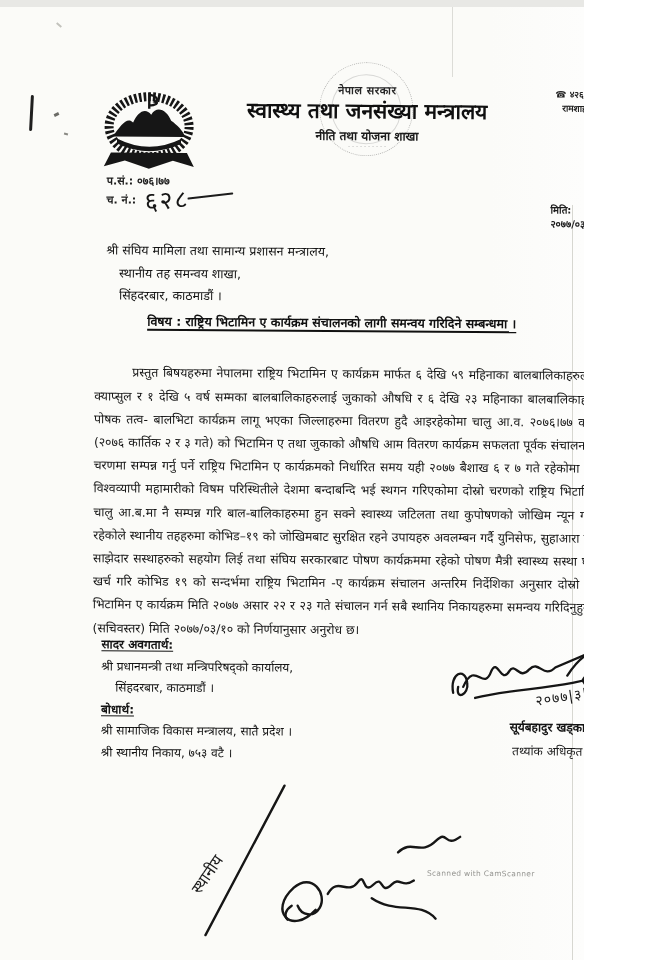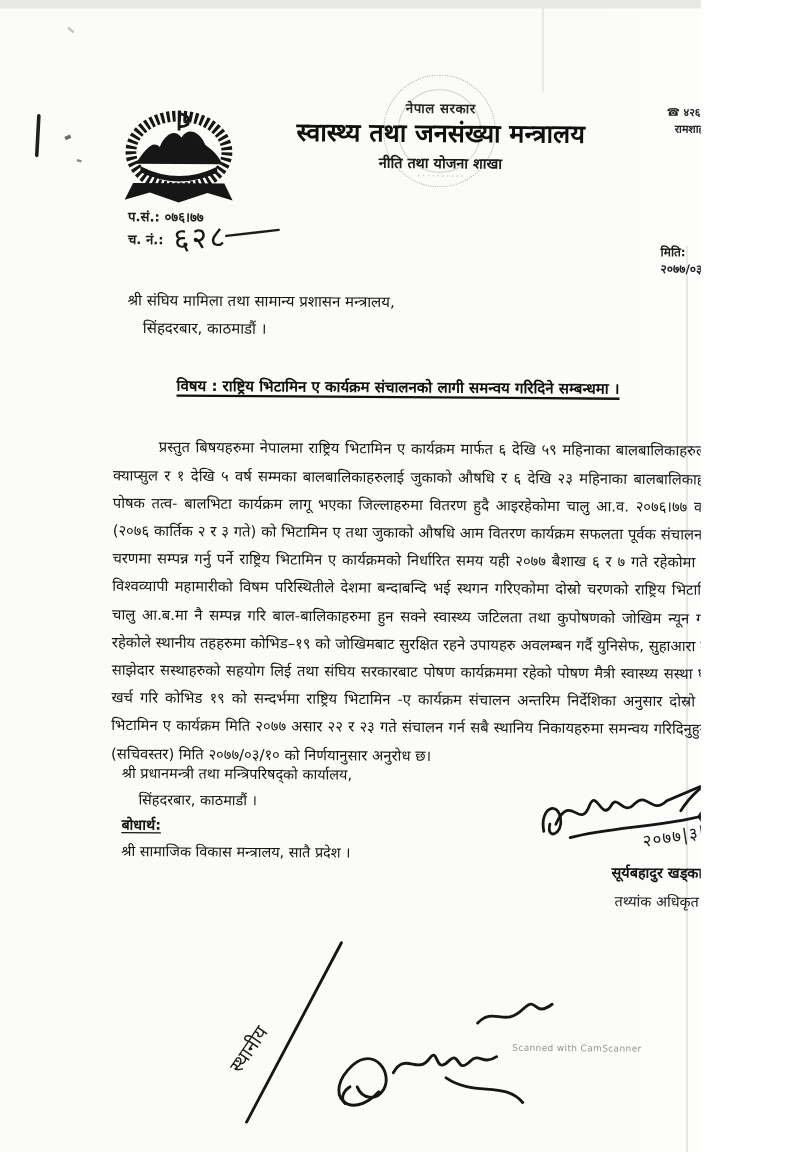--- a/index.html
+++ b/index.html
@@ -28,21 +28,21 @@
   .hdr-center{left:208px;top:82px;width:320px;text-align:center;}
   .hdr-gov{font-size:11px;font-weight:bold;color:#262626;letter-spacing:.5px;}
   .hdr-ministry{font-size:21px;font-weight:bold;color:#0f0f0f;margin-top:1px;line-height:27px;}
   .hdr-branch{font-size:12px;font-weight:bold;color:#1b1b1b;margin-top:2px;}
   .hdr-stampline{font-size:8px;color:rgba(90,90,90,.55);margin-top:1px;}
   .hdr-right{left:556px;top:86px;font-size:9px;line-height:14px;font-weight:bold;color:#222;}
   .hdr-right .l2{margin-left:7px;}
   .hdr-right .l3{margin-left:30px;}
   
   .refs{left:108px;top:175px;font-size:11px;font-weight:bold;color:#1c1c1c;line-height:16px;}
-  .disp-row{display:flex;align-items:center;margin-top:3px;}
+  .disp-row{display:flex;align-items:flex-end;margin-top:3px;}
   .disp-hand{position:relative;font-size:25px;font-weight:normal;color:#161616;
              margin-left:8px;margin-top:-4px;transform:rotate(-4deg);letter-spacing:2px;}
   .disp-hand .flick{position:absolute;left:96%;top:5px;width:46px;height:2.4px;background:#1c1c1c;
              transform:rotate(-3deg);border-radius:2px;}
   .date-line{left:552px;top:201px;font-size:10px;font-weight:bold;color:#1d1d1d;}
   
   .addressee{left:108px;top:241px;font-size:12.5px;line-height:22.5px;color:#131313;}
   .addressee .ind{margin-left:13px;}
   
   .subject-wrap{left:0;top:312px;width:668px;text-align:center;}
@@ -122,34 +122,37 @@
       </div>
     </div>
 
     <div class="abs date-line">
       <span>मिति:</span>
       <span>२०७७/०३/१०</span>
     </div>
 
     <div class="abs addressee">
       <div>श्री संघिय मामिला तथा सामान्य प्रशासन मन्त्रालय,</div>
+      <div class="ind">स्थानीय तह समन्वय शाखा,</div>
       <div class="ind">सिंहदरबार, काठमाडौं ।</div>
     </div>
 
     <div class="abs subject-wrap">
       <span class="subject">विषय : राष्ट्रिय भिटामिन ए कार्यक्रम संचालनको लागी समन्वय गरिदिने सम्बन्धमा ।</span>
     </div>
 
     <p class="abs body-par">प्रस्तुत बिषयहरुमा नेपालमा राष्ट्रिय भिटामिन ए कार्यक्रम मार्फत ६ देखि ५९ महिनाका बालबालिकाहरुलाई भिटामिन ए क्याप्सुल र १ देखि ५ वर्ष सम्मका बालबालिकाहरुलाई जुकाको औषधि र ६ देखि २३ महिनाका बालबालिकाहरुलाई बहुसुक्ष्म पोषक तत्व- बालभिटा कार्यक्रम लागू भएका जिल्लाहरुमा वितरण हुदै आइरहेकोमा चालु आ.व. २०७६।७७ को पहिलो चरण (२०७६ कार्तिक २ र ३ गते) को भिटामिन ए तथा जुकाको औषधि आम वितरण कार्यक्रम सफलता पूर्वक संचालन भएको र दोस्रो चरणमा सम्पन्न गर्नु पर्ने राष्ट्रिय भिटामिन ए कार्यक्रमको निर्धारित समय यही २०७७ बैशाख ६ र ७ गते रहेकोमा कोभिड–१९ को विश्वव्यापी महामारीको विषम परिस्थितीले देशमा बन्दाबन्दि भई स्थगन गरिएकोमा दोस्रो चरणको राष्ट्रिय भिटामिन-ए कार्यक्रम चालु आ.ब.मा नै सम्पन्न गरि बाल-बालिकाहरुमा हुन सक्ने स्वास्थ्य जटिलता तथा कुपोषणको जोखिम न्यून गर्न अत्यावश्यक रहेकोले स्थानीय तहहरुमा कोभिड–१९ को जोखिमबाट सुरक्षित रहने उपायहरु अवलम्बन गर्दै युनिसेफ, सुहाआरा दोस्रो तथा अन्य साझेदार सस्थाहरुको सहयोग लिई तथा संघिय सरकारबाट पोषण कार्यक्रममा रहेको पोषण मैत्री स्वास्थ्य सस्था घोषणाको बजेट खर्च गरि कोभिड १९ को सन्दर्भमा राष्ट्रिय भिटामिन -ए कार्यक्रम संचालन अन्तरिम निर्देशिका अनुसार दोस्रो चरणको राष्ट्रिय भिटामिन ए कार्यक्रम मिति २०७७ असार २२ र २३ गते संचालन गर्न सबै स्थानिय निकायहरुमा समन्वय गरिदिनुहुन यस मन्त्रालय (सचिवस्तर) मिति २०७७/०३/१० को निर्णयानुसार अनुरोध छ।</p>
 
     <div class="abs cc">
+      <div class="h">सादर अवगतार्थ:</div>
       <div>श्री प्रधानमन्त्री तथा मन्त्रिपरिषद्को कार्यालय,</div>
       <div class="ind">सिंहदरबार, काठमाडौं ।</div>
       <div class="h">बोधार्थ:</div>
       <div>श्री सामाजिक विकास मन्त्रालय, सातै प्रदेश ।</div>
+      <div>श्री स्थानीय निकाय, ७५३ वटै ।</div>
     </div>
 
     <div class="abs sigblock">
       <svg class="sig-svg" width="200" height="62" viewBox="0 0 200 62">
         <g fill="none" stroke="#151515" stroke-width="2.3" stroke-linecap="round">
           <path d="M8 52 C4 32 20 26 22 42 C24 54 10 60 13 46"></path>
           <path d="M18 46 C30 18 38 52 46 30 C52 16 56 44 64 30 C70 20 74 40 84 28 C94 18 98 38 110 26 L140 13"></path>
           <path d="M122 34 C140 6 160 4 152 22 C146 34 130 36 142 44 L170 34"></path>
           <path d="M30 57 C72 46 122 48 174 28"></path>
           <path d="M150 28 L162 54"></path>

